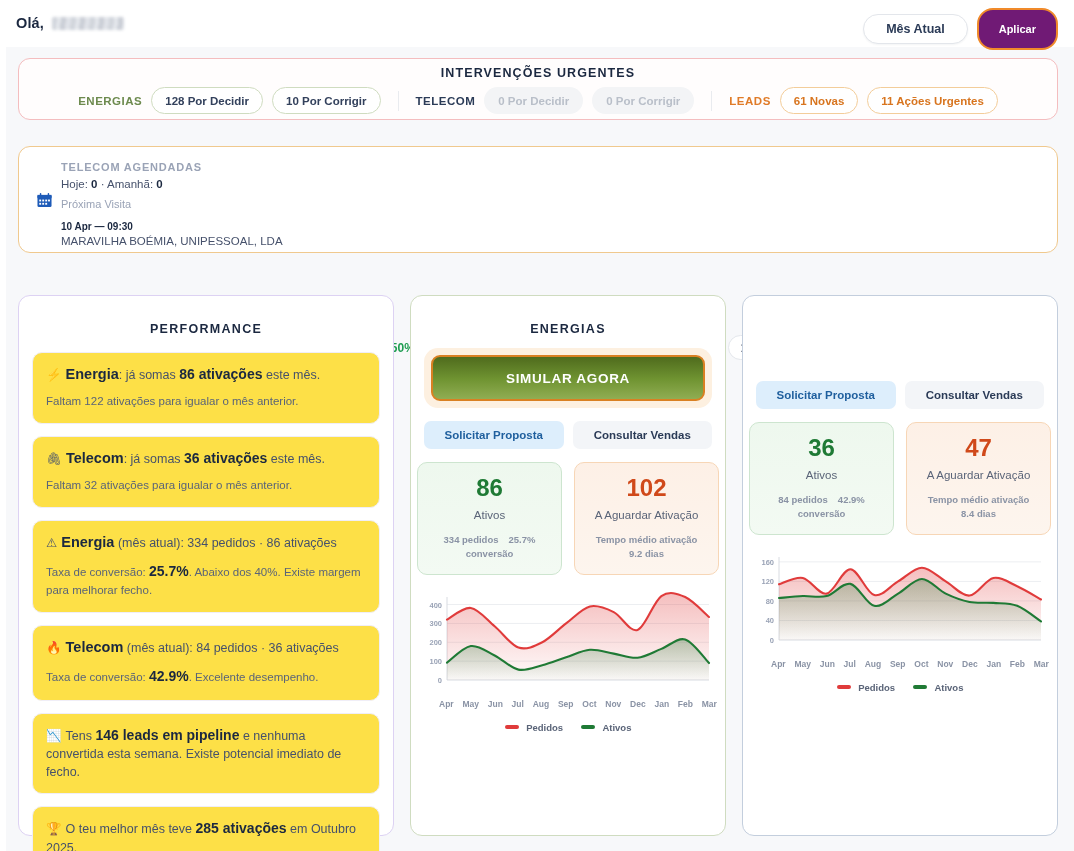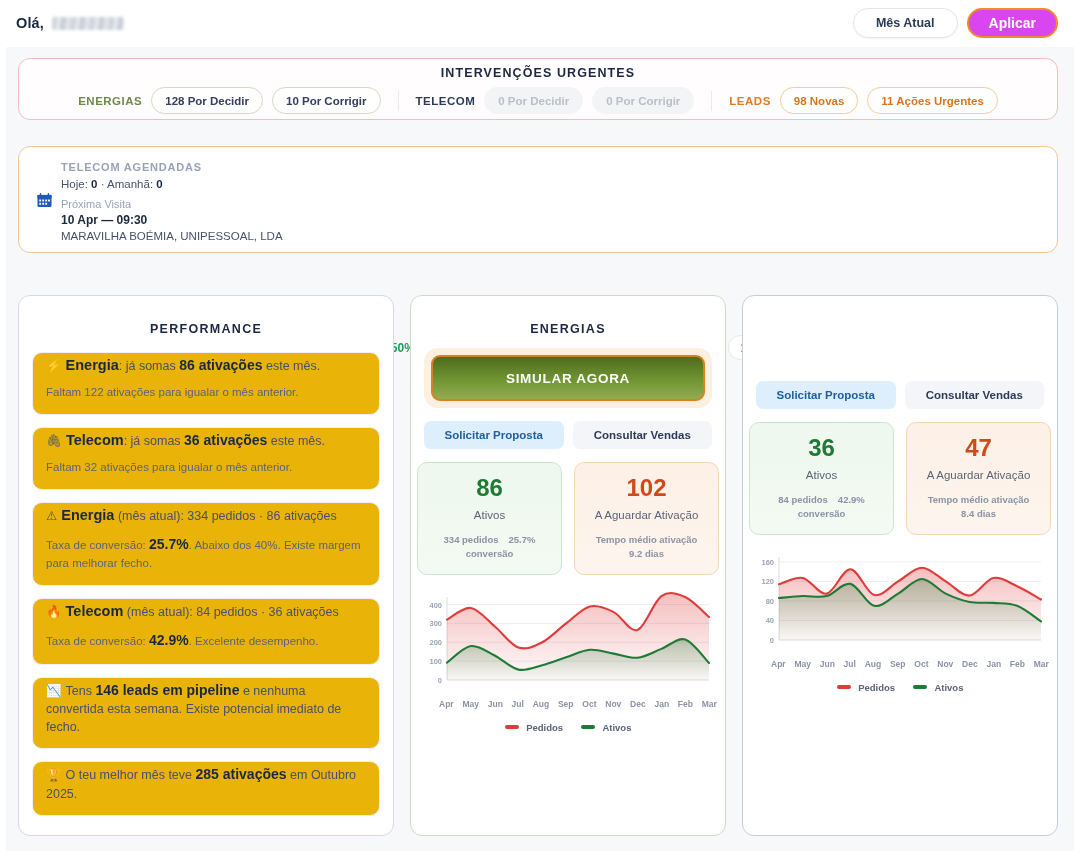--- a/index.html
+++ b/index.html
@@ -35,23 +35,23 @@
   }
   .hdr-actions { position: absolute; right: 16px; top: 8px; display: flex; gap: 9px; align-items: center; }
   .btn-month {
     height: 30px; padding: 0 22px;
     border-radius: 16px; border: 1px solid #e3e6eb; background: #fff;
     font-size: 12.5px; font-weight: 600; color: #2b3b57;
     display: flex; align-items: center; justify-content: center;
     box-shadow: 0 1px 2px rgba(20,30,60,.05);
   }
   .btn-apply {
-    height: 30px; padding: 0 20px;
-    border-radius: 16px; border: 2px solid #f08a2a; background: #d946ef;
-    font-size: 14px; font-weight: bold; color: #ffffff;
+    height: 42px; padding: 0 20px;
+    border-radius: 16px; border: 2px solid #f08a2a; background: #701a75;
+    font-size: 11px; font-weight: bold; color: #ffffff;
     display: flex; align-items: center; justify-content: center;
   }
 
   
   .urgent {
     position: absolute; left: 18px; top: 58px; width: 1040px; height: 62px;
     border: 1px solid #f4bdbf; border-radius: 12px; background: #fffdfd;
   }
   .urgent-title {
     position: absolute; left: 0; right: 0; top: 7px;
@@ -81,21 +81,21 @@
   .visits {
     position: absolute; left: 18px; top: 146px; width: 1040px; height: 107px;
     border: 1px solid #f0c98e; border-radius: 12px; background: #ffffff;
   }
   .v-left { position: absolute; left: 42px; top: 14px; }
   .v-head { font-size: 11px; font-weight: bold; letter-spacing: .8px; color: #9aa3b6; }
   .v-sub { font-size: 11.5px; color: #46516b; margin-top: 5px; }
   .v-sub b { color: #1b2840; }
   .cal-icon { position: absolute; left: 18px; top: 46px; width: 15px; height: 15px; }
   .v-next { font-size: 11px; color: #9aa3b6; margin-top: 8px; }
-  .v-date { font-size: 12px; font-weight: bold; color: #1b2840; margin-top: 3px; }
+  .v-date { font-size: 10px; font-weight: bold; color: #1b2840; margin-top: 11px; }
   .v-co { font-size: 11.5px; color: #46516b; margin-top: 3px; }
 
   .v-week { position: absolute; left: 241px; top: 188px; display: flex; align-items: baseline; gap: 7px; }
   .v-week .num { font-size: 19px; font-weight: bold; color: #1b2840; }
   .v-week .lbl { font-size: 12.5px; color: #5a6478; }
   .v-week .pct { font-size: 12px; font-weight: bold; color: #1f9d52; margin-left: 7px; }
 
   .v-sep { position: absolute; left: 404px; top: 182px; width: 1px; height: 26px; background: #e6e8ed; }
   .v-flux {
     position: absolute; left: 429px; top: 194px;
@@ -119,22 +119,22 @@
     letter-spacing: 1.3px; color: #1b2840; padding: 26px 0 0;
   }
 
   .card-perf { width: 376px; height: 541px; border: 1px solid #ddd2f3; }
   .card-ene  { width: 316px; height: 541px; border: 1px solid #cfdcc0; }
   .card-tel  { width: 316px; height: 541px; border: 1px solid #c3cedd; }
 
   
   .perf-list { padding: 16px 13px 0; display: flex; flex-direction: column; gap: 12px; }
   .perf-item {
-    border: 1px solid #f0eef7; border-radius: 10px; background: #eab308;
-    padding: 2px 13px 12px;
+    border: 1px solid #f0eef7; border-radius: 10px; background: #fde047;
+    padding: 11px 13px 12px;
   }
   .perf-l1 { font-size: 12.5px; color: #46516b; line-height: 1.45; }
   .perf-l1 .emo { margin-right: 4px; }
   .perf-l1 .strongname { font-size: 14.5px; font-weight: bold; color: #1b2840; }
   .perf-l1 .big { font-size: 14px; font-weight: bold; color: #1b2840; }
   .perf-l2 { font-size: 11.5px; color: #5a6478; line-height: 1.55; margin-top: 8px; }
   .perf-l2 .big { font-size: 14px; font-weight: bold; color: #1b2840; }
 
   
   .sim-wrap { margin: 12px 13px 0; padding: 7px; border-radius: 14px; background: #fdf0e0; }
@@ -204,21 +204,21 @@
     <div class="urgent-row" id="urgent-row">
         <div class="u-label energias">ENERGIAS</div>
         <div class="chip green">128 Por Decidir</div>
         <div class="chip green">10 Por Corrigir</div>
         <div class="divider-v"></div>
         <div class="u-label telecom">TELECOM</div>
         <div class="chip muted">0 Por Decidir</div>
         <div class="chip muted">0 Por Corrigir</div>
         <div class="divider-v"></div>
         <div class="u-label leads">LEADS</div>
-        <div class="chip orange">98 Novas</div>
+        <div class="chip orange">61 Novas</div>
         <div class="chip orange">11 Ações Urgentes</div>
       </div>
   </div>
 
   <div class="visits">
     <div class="v-left">
       <div class="v-head">TELECOM AGENDADAS</div>
       <div class="v-sub">
         <span>Hoje:</span>
         <b>0</b>

